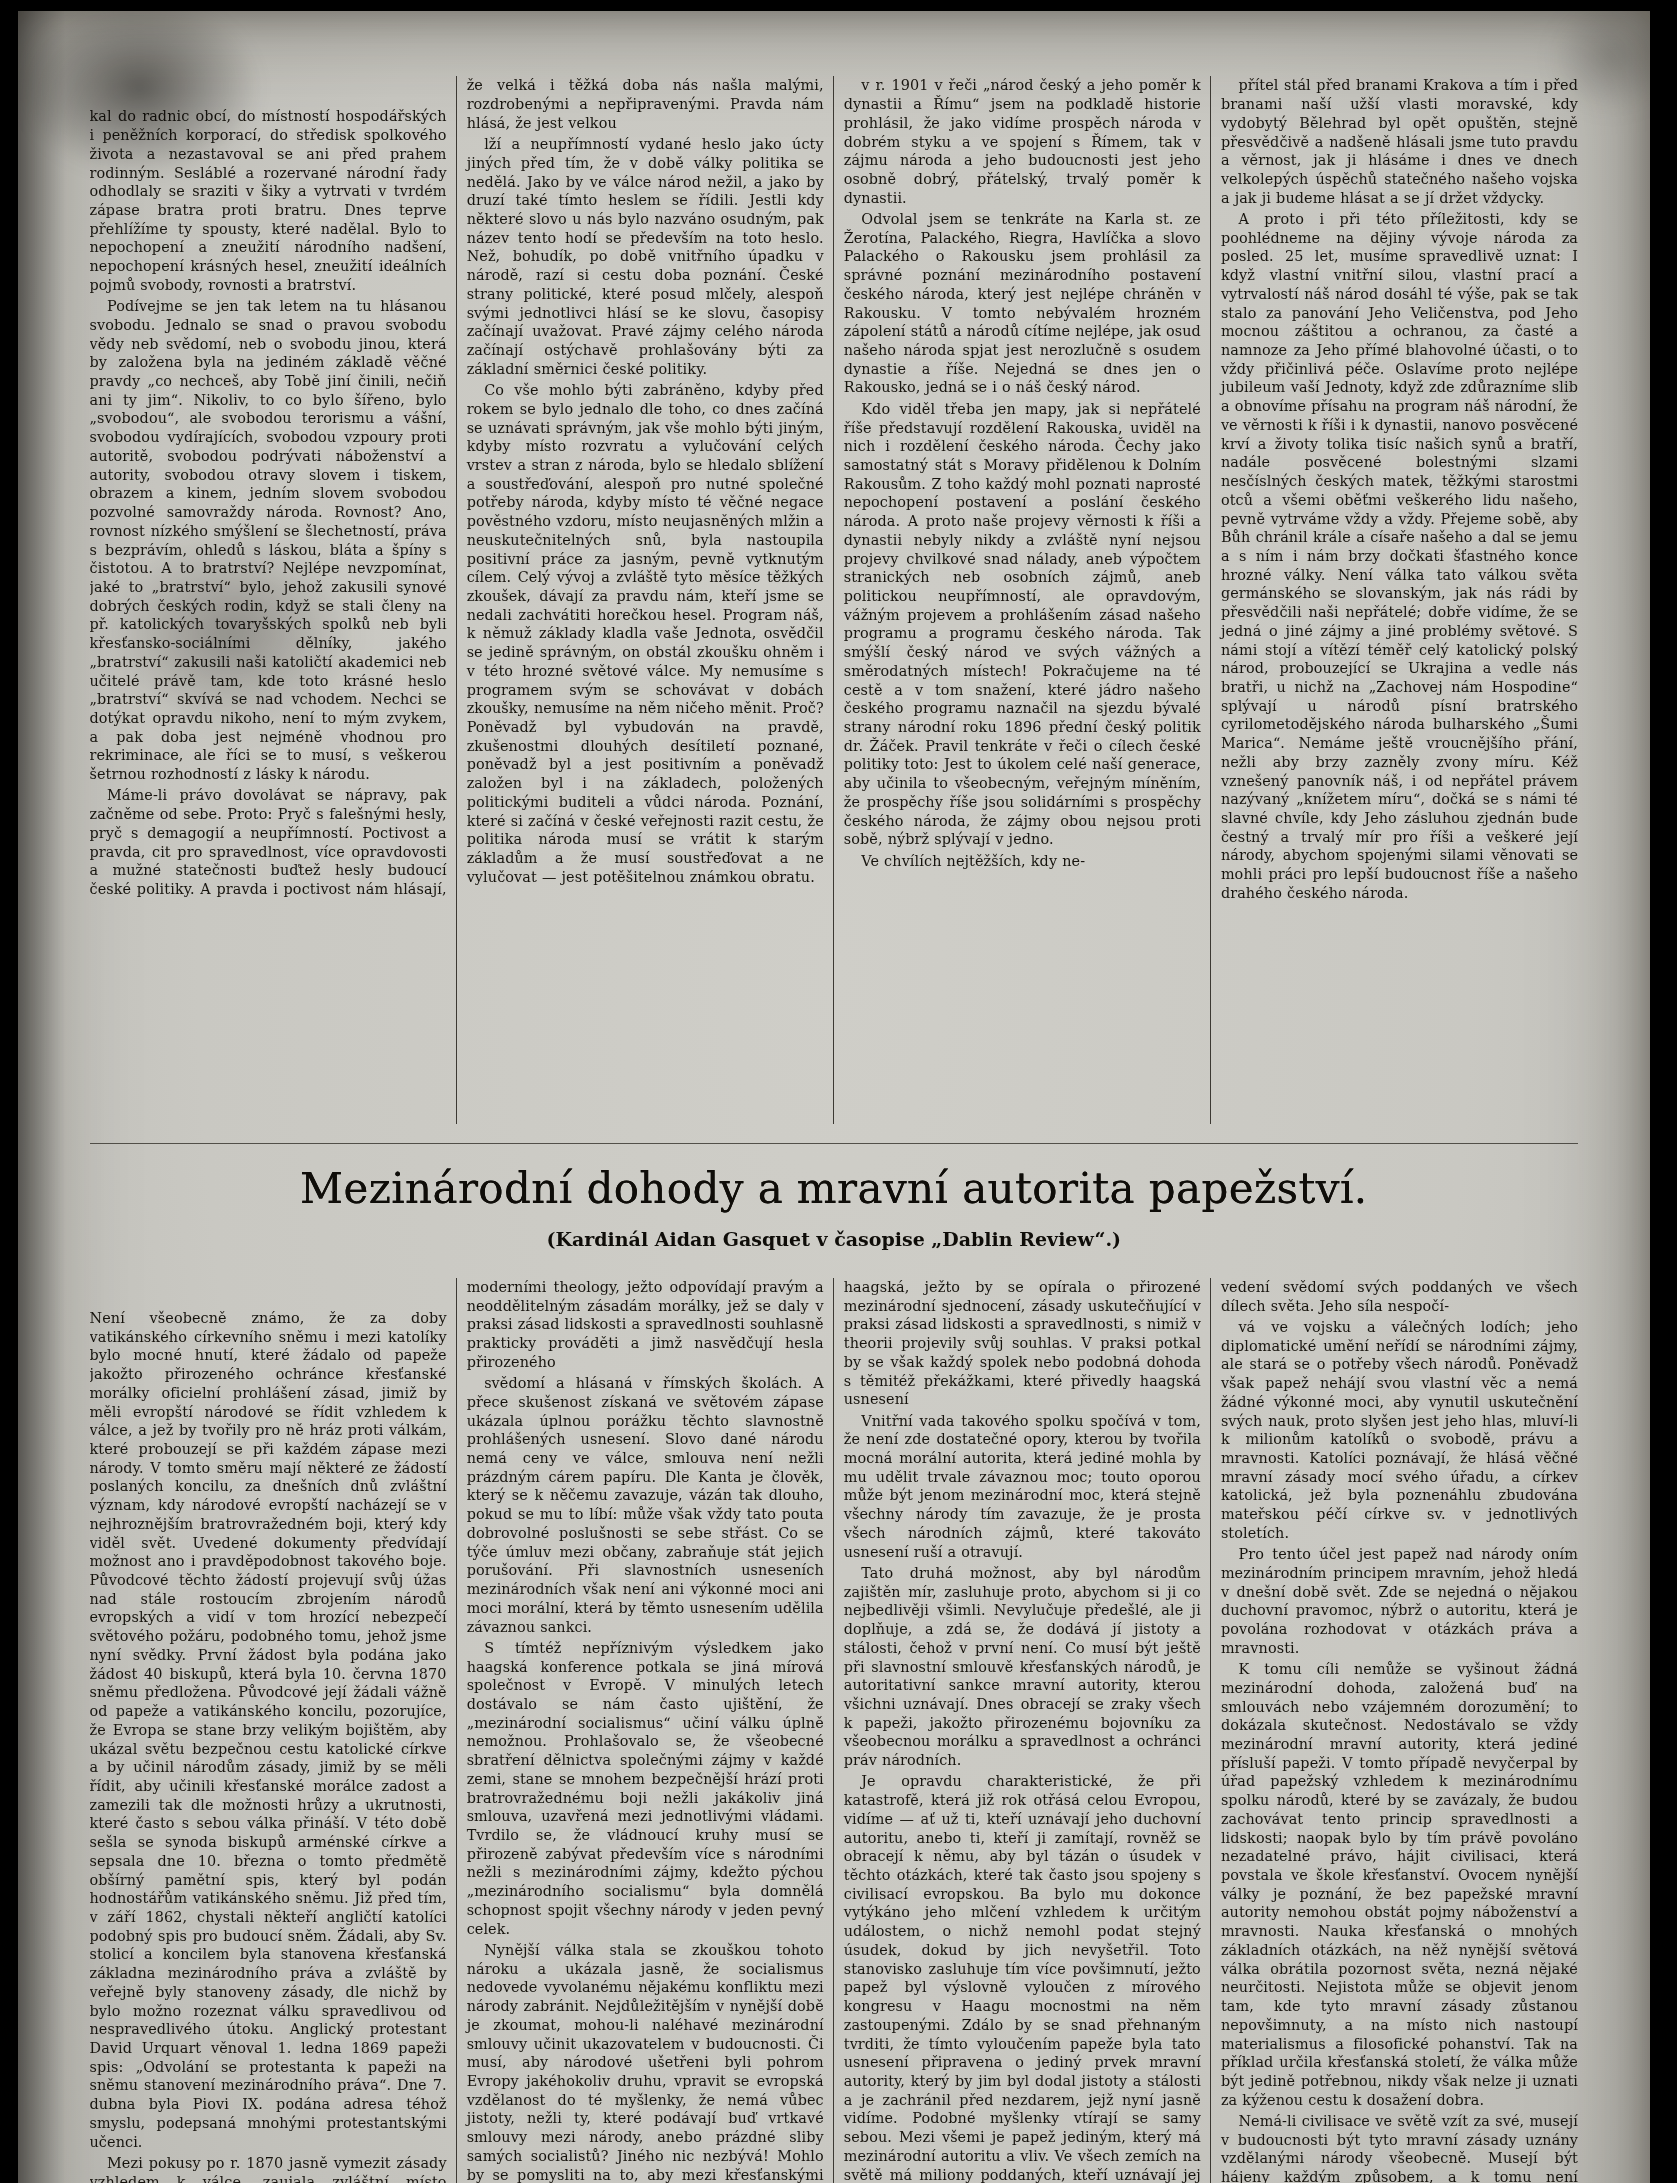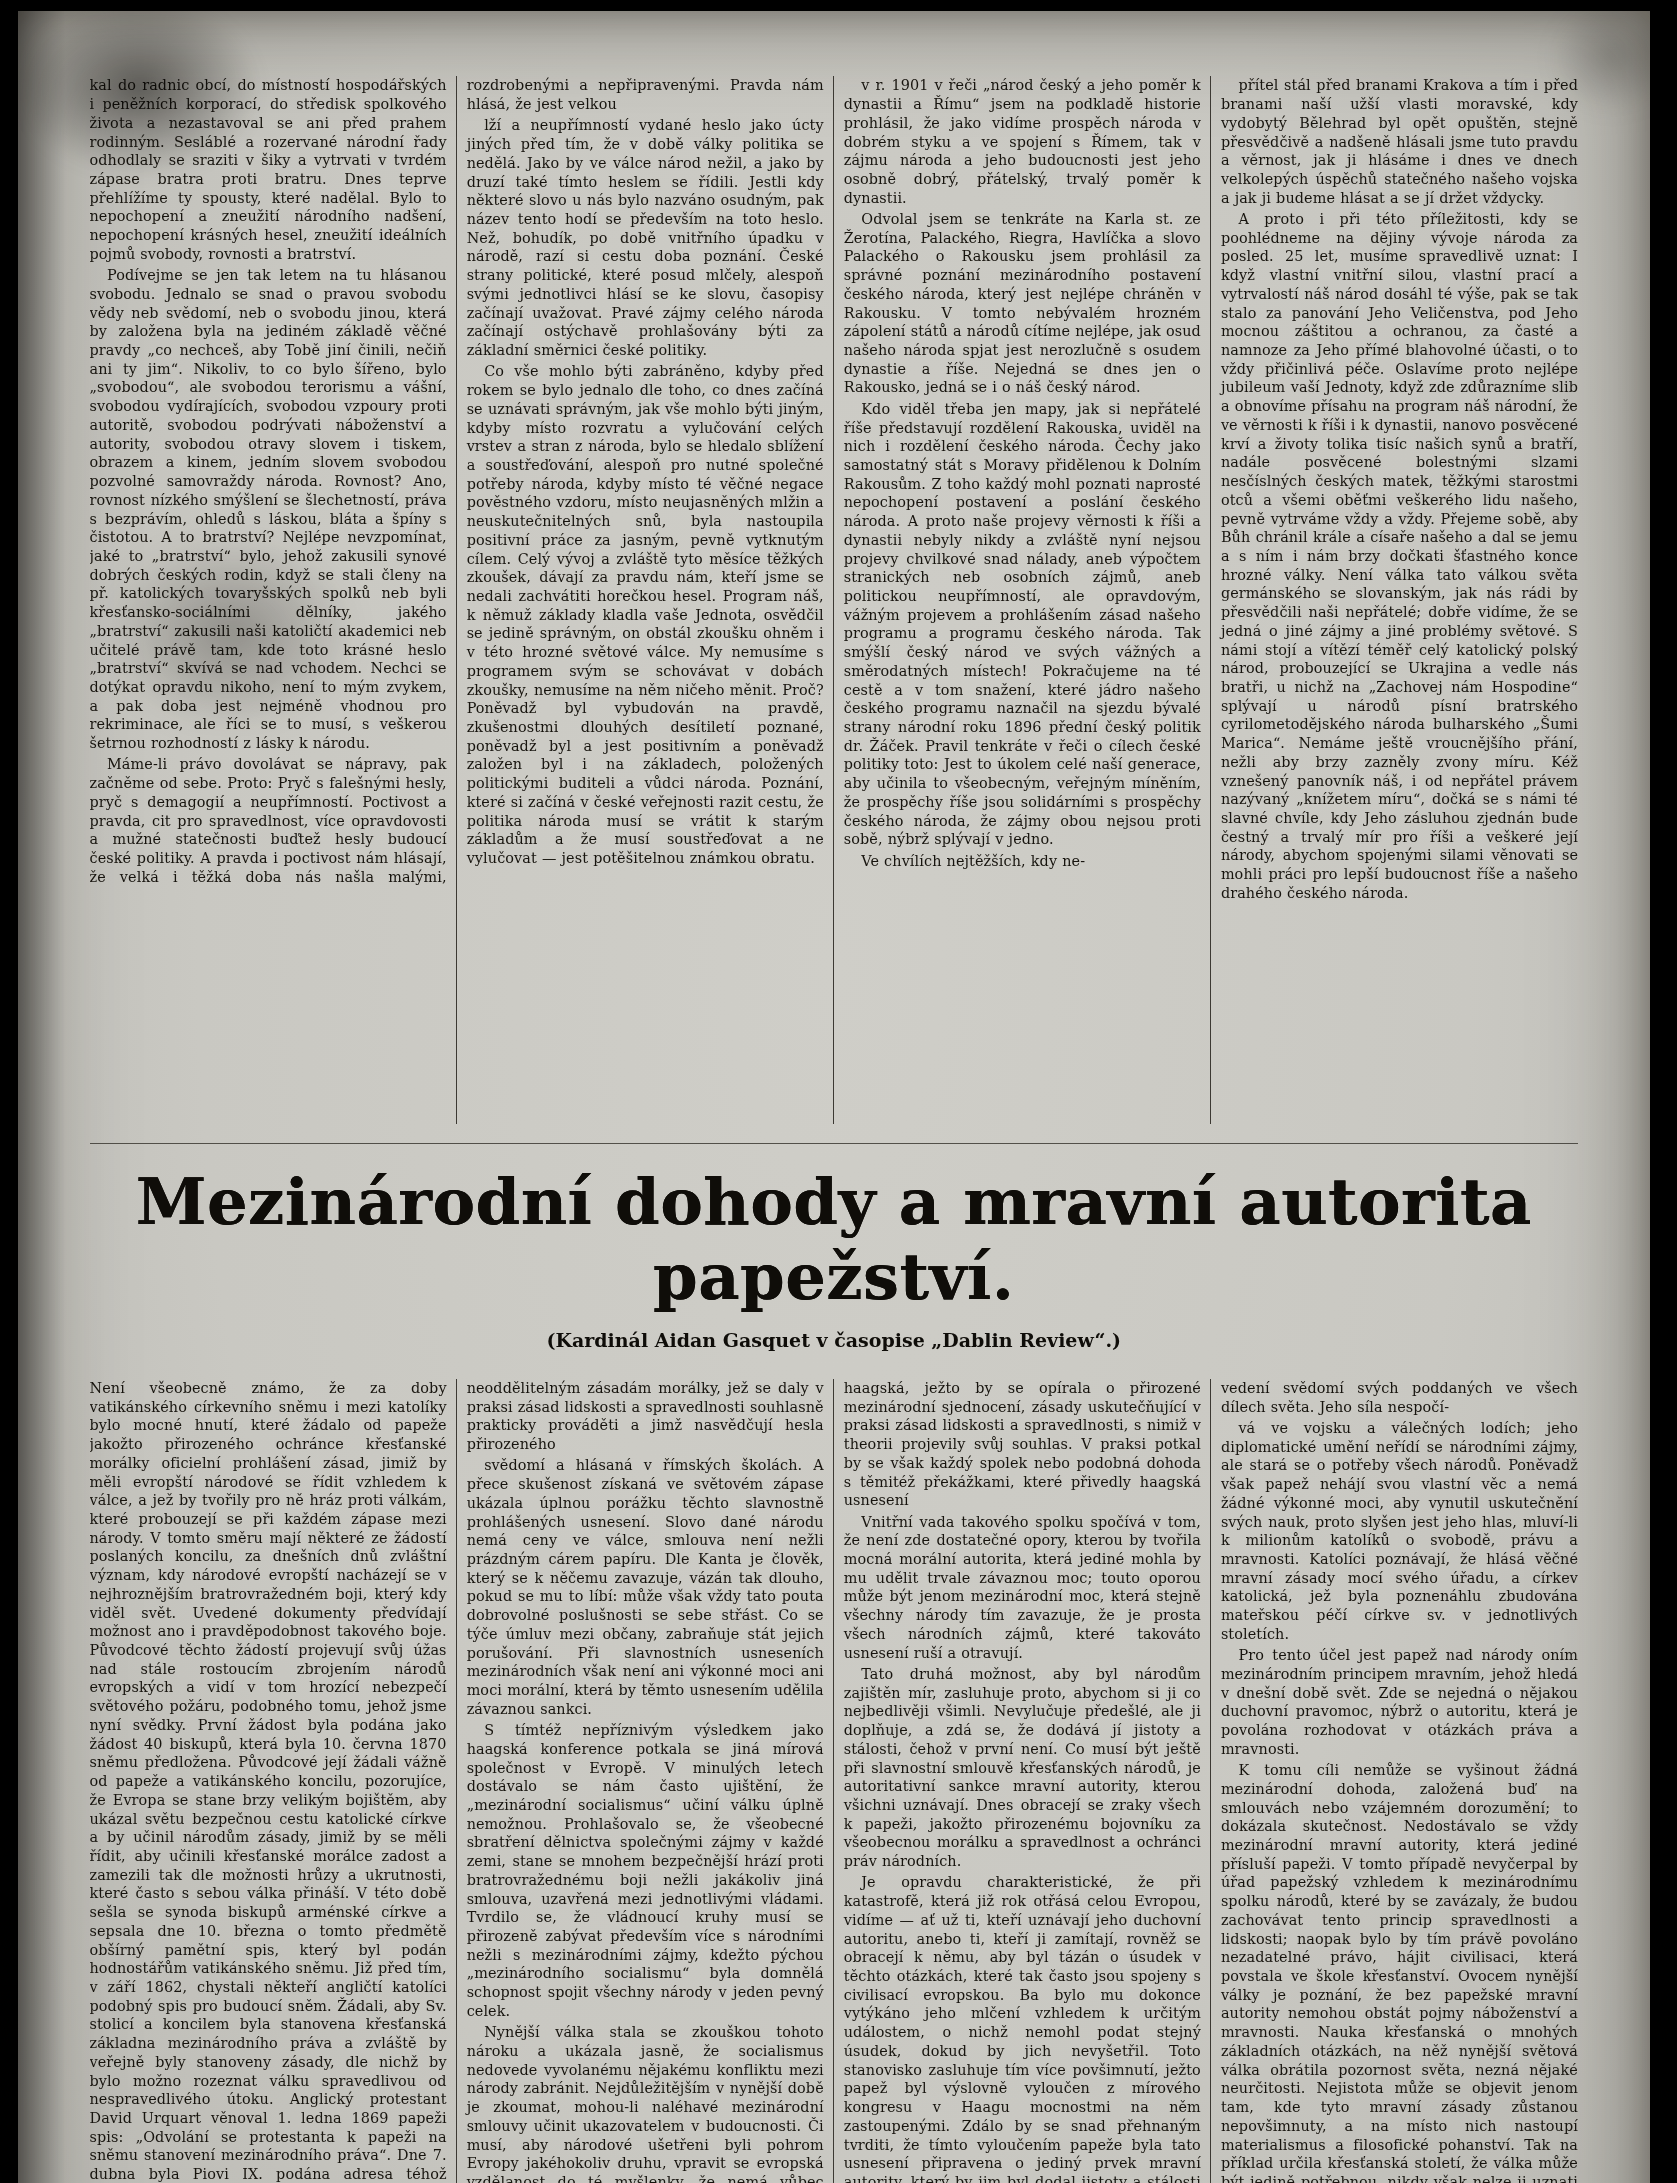--- a/index.html
+++ b/index.html
@@ -34,30 +34,30 @@
     font-size:14.4px;
     line-height:1.3;
     letter-spacing:0.1px;
     word-spacing:0.4px;
     overflow:hidden;
     hyphens:auto;
   }
   .top-cols{height:1048px;}
   .bottom-cols{height:1140px;}
   .para{margin:0 0 2.6px 0;text-indent:17.5px;}
-  .para:first-child{text-indent:0;}
+  .para:first-child{text-indent:0;margin-top:31px;}
   .section-rule{
     height:1.3px;background:var(--rule);
     margin:18.3px 0 0 0;opacity:.85;
   }
   .headline-block{text-align:center;margin:20px 0 28px 0;}
   .headline-block h1{
     margin:15px;
-    font-size:64px;
-    font-weight:bold;
+    font-size:42px;
+    font-weight:normal;
     letter-spacing:0.4px;
     color:var(--headline-ink);
     text-shadow:0 0 0.4px var(--headline-ink);
   }
   .headline-block .subtitle{
     margin:13px 0 12px 0;
     font-size:19px;
     font-weight:bold;
     color:var(--headline-ink);
   }

